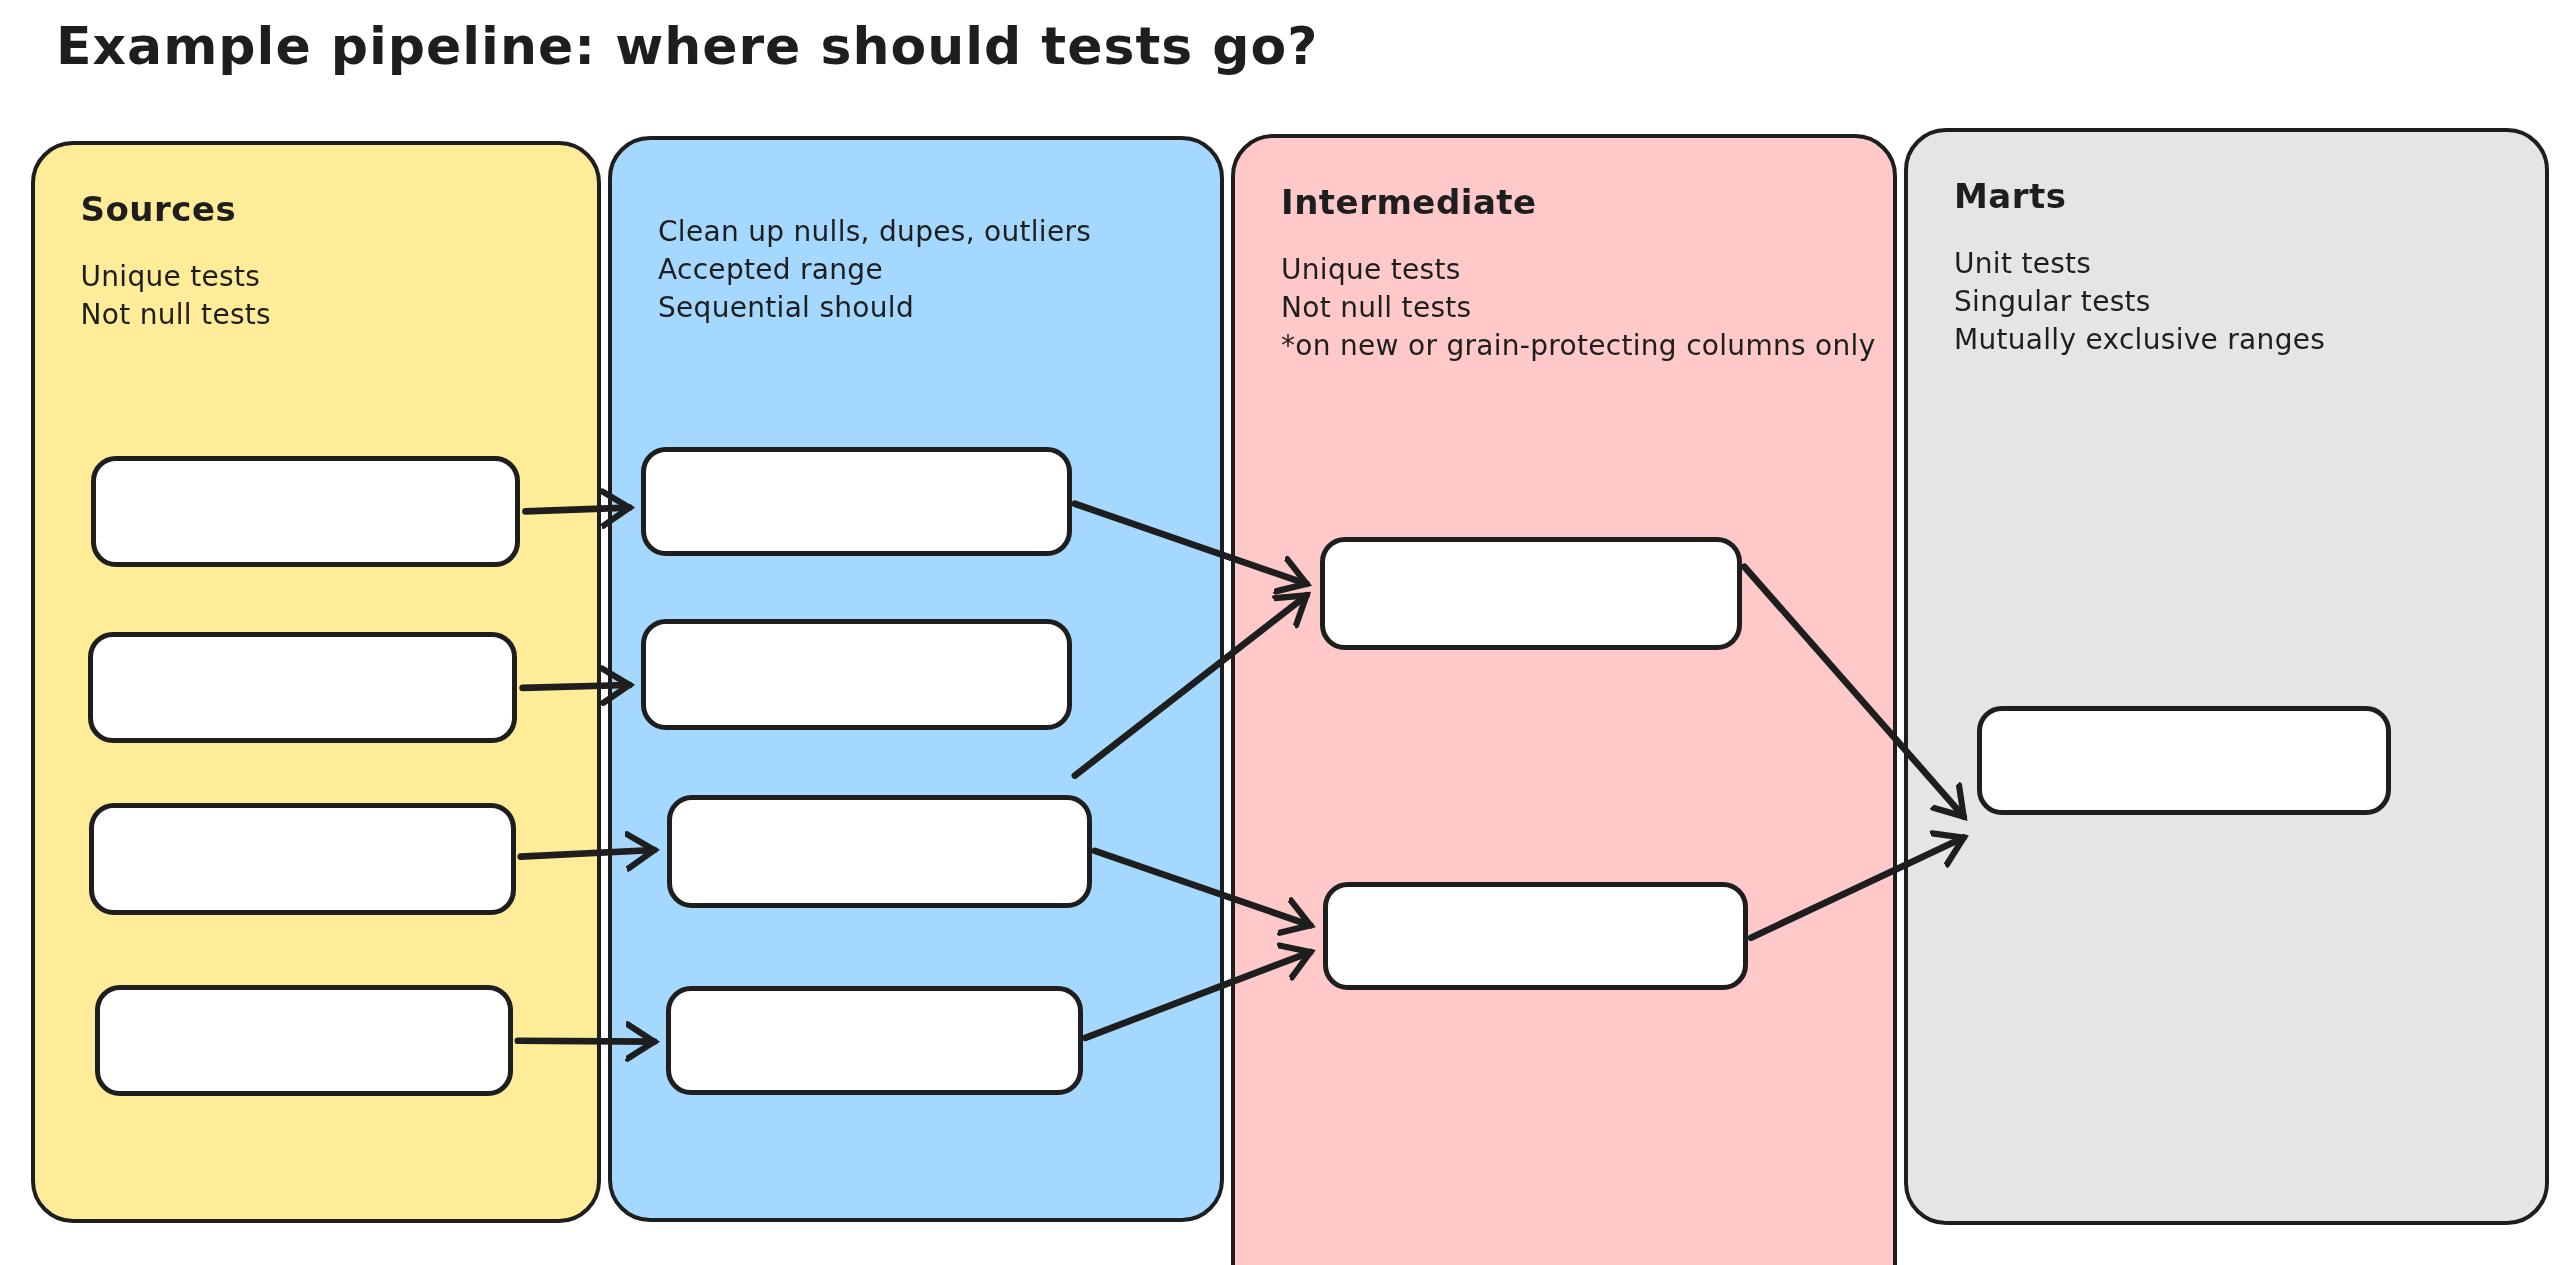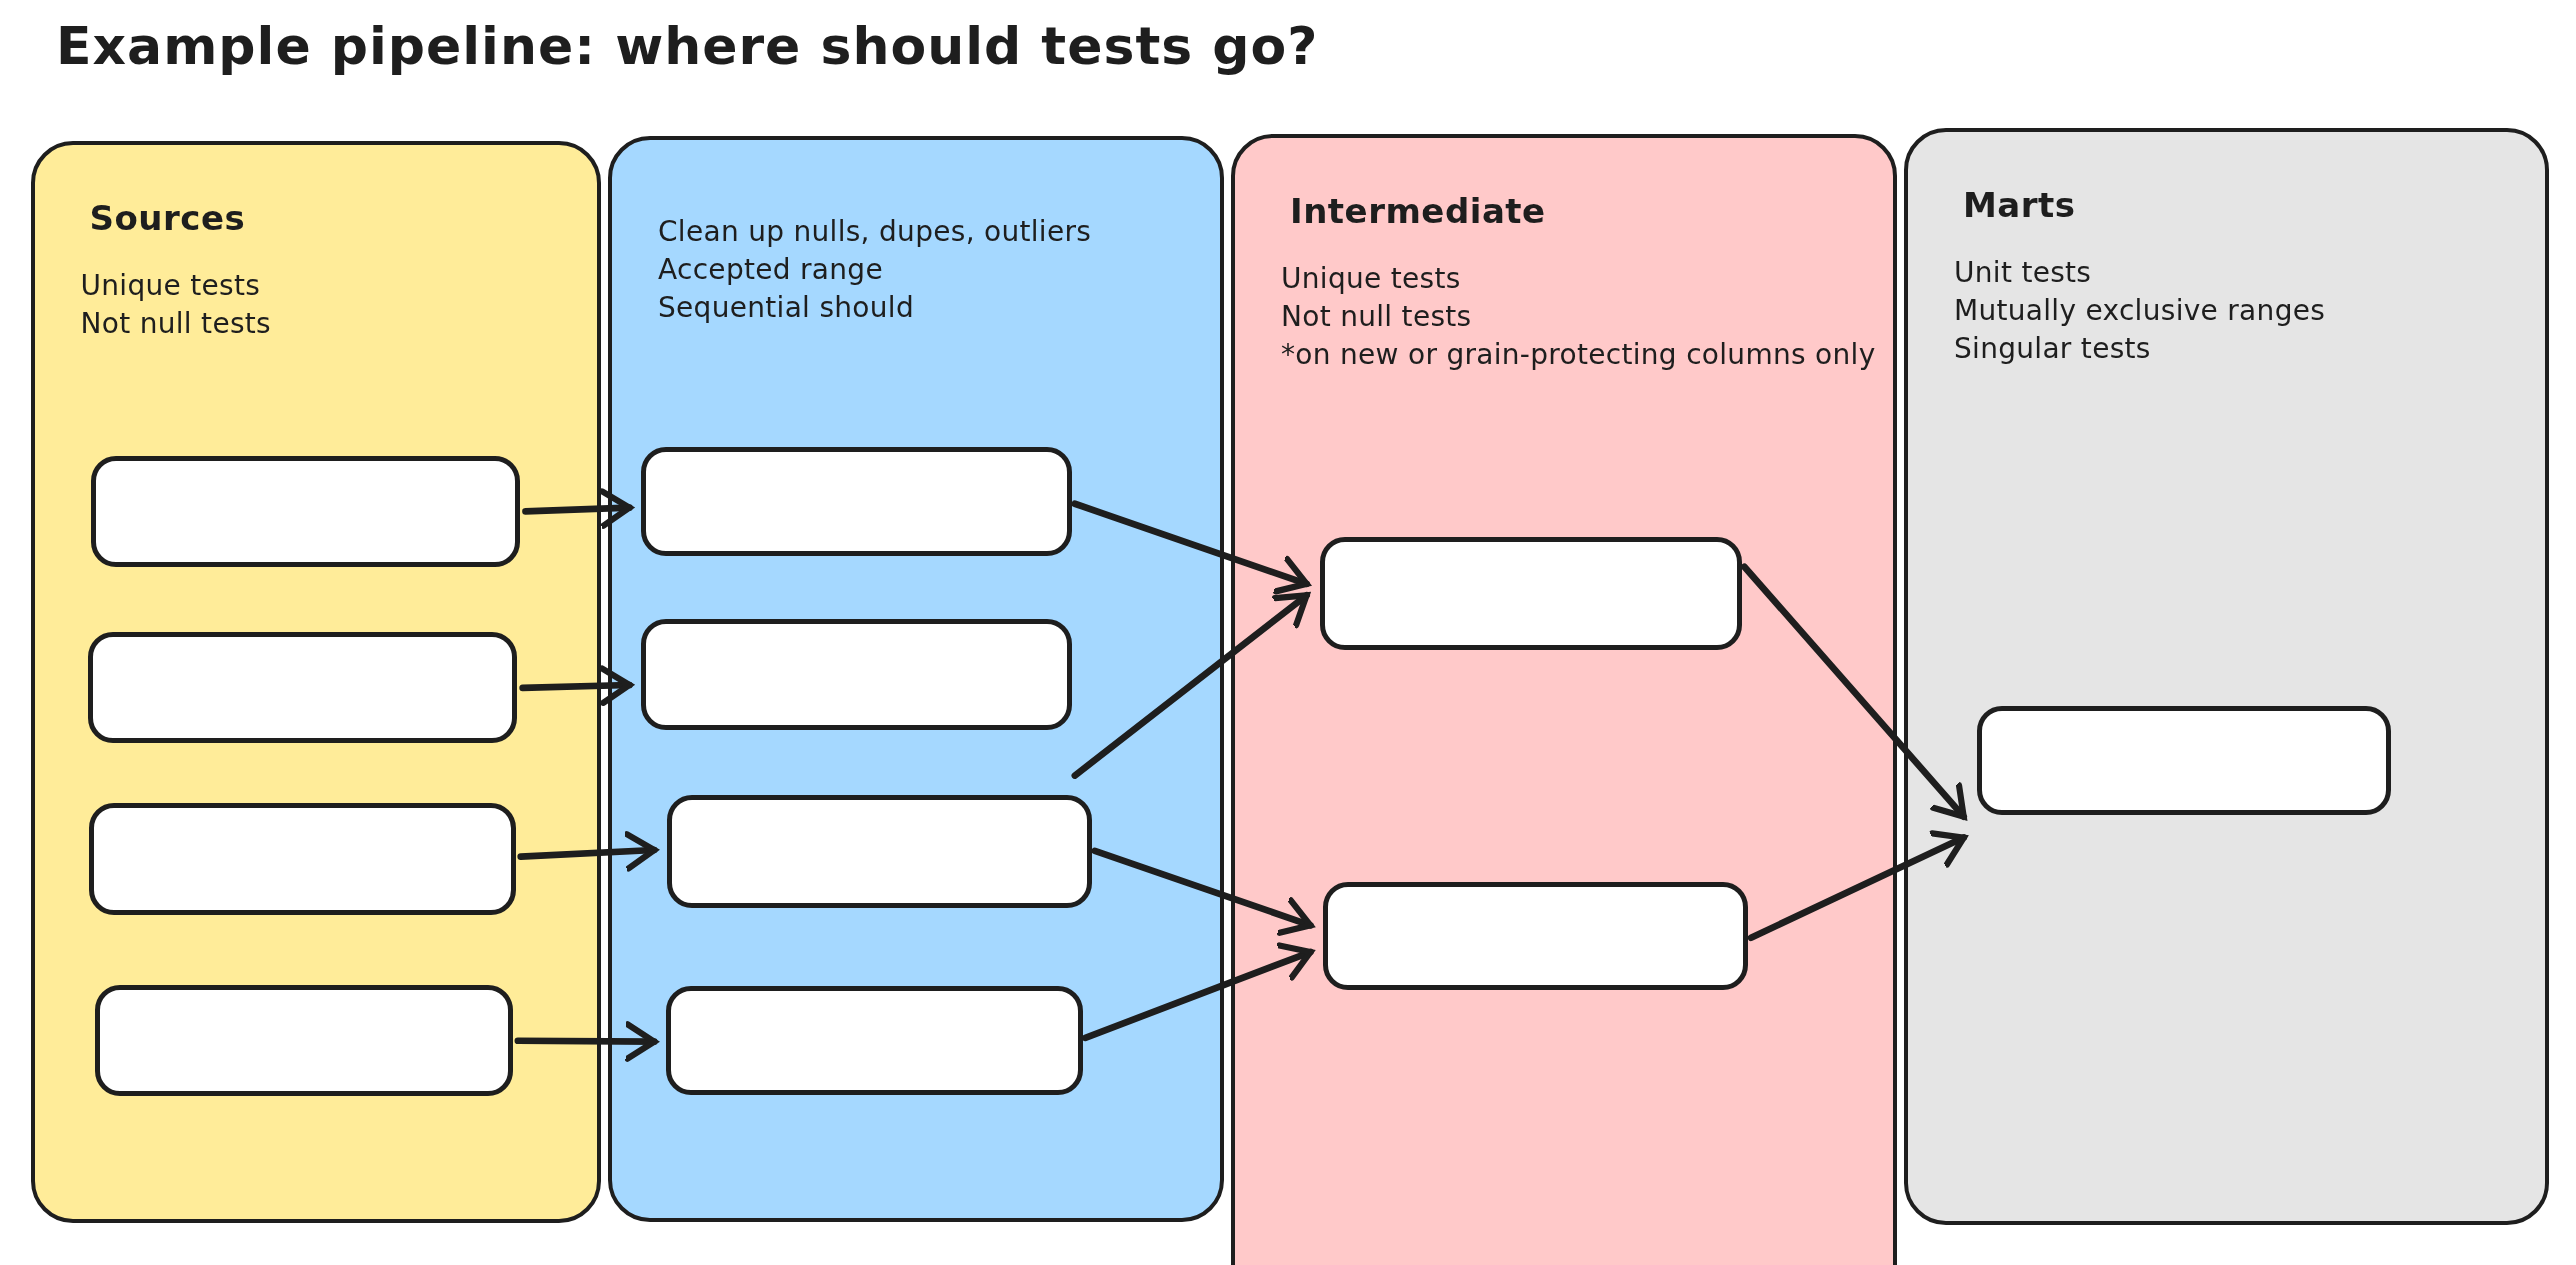--- a/index.html
+++ b/index.html
@@ -11,21 +11,21 @@
     position:absolute;left:40px;top:0px;margin:16px;
     font-size:52px;font-weight:bold;letter-spacing:1px;color:var(--stroke,#1e1e1e);
     white-space:nowrap;
   }
   .column{
     position:absolute;box-sizing:border-box;
     border:4.8px solid var(--stroke,#1e1e1e);border-radius:42px;
     padding:44px 0 0 46px;
   }
   .col-title{
-    margin:9px;font-size:34px;font-weight:bold;letter-spacing:0.5px;
+    margin:0;font-size:34px;font-weight:bold;letter-spacing:0.5px;
     color:var(--stroke,#1e1e1e);
   }
   .notes{margin-top:29px;}
   .note{
     font-size:28px;line-height:38px;white-space:nowrap;
     color:var(--stroke,#1e1e1e);letter-spacing:0.3px;
   }
   .node{
     position:absolute;box-sizing:border-box;background:#ffffff;
     border:5.7px solid var(--stroke,#1e1e1e);border-radius:25px;
@@ -65,22 +65,22 @@
       <div class="note">Unique tests</div>
       <div class="note">Not null tests</div>
       <div class="note">*on new or grain-protecting columns only</div>
     </div>
   </section>
 
   <section class="column" style="left: 1904px; top: 128px; width: 645px; height: 1097px; background: #e5e5e5;">
     <h2 class="col-title">Marts</h2>
     <div class="notes">
       <div class="note">Unit tests</div>
+      <div class="note">Singular tests</div>
       <div class="note">Mutually exclusive ranges</div>
-      <div class="note">Singular tests</div>
     </div>
   </section>
 
   <div class="node" style="left:91px;top:456px;width:429px;height:111px"></div>
   <div class="node" style="left:88px;top:632px;width:429px;height:111px"></div>
   <div class="node" style="left:89px;top:803px;width:427px;height:112px"></div>
   <div class="node" style="left:95px;top:985px;width:418px;height:111px"></div>
 
   <div class="node" style="left:641px;top:447px;width:431px;height:109px"></div>
   <div class="node" style="left:641px;top:619px;width:431px;height:111px"></div>

